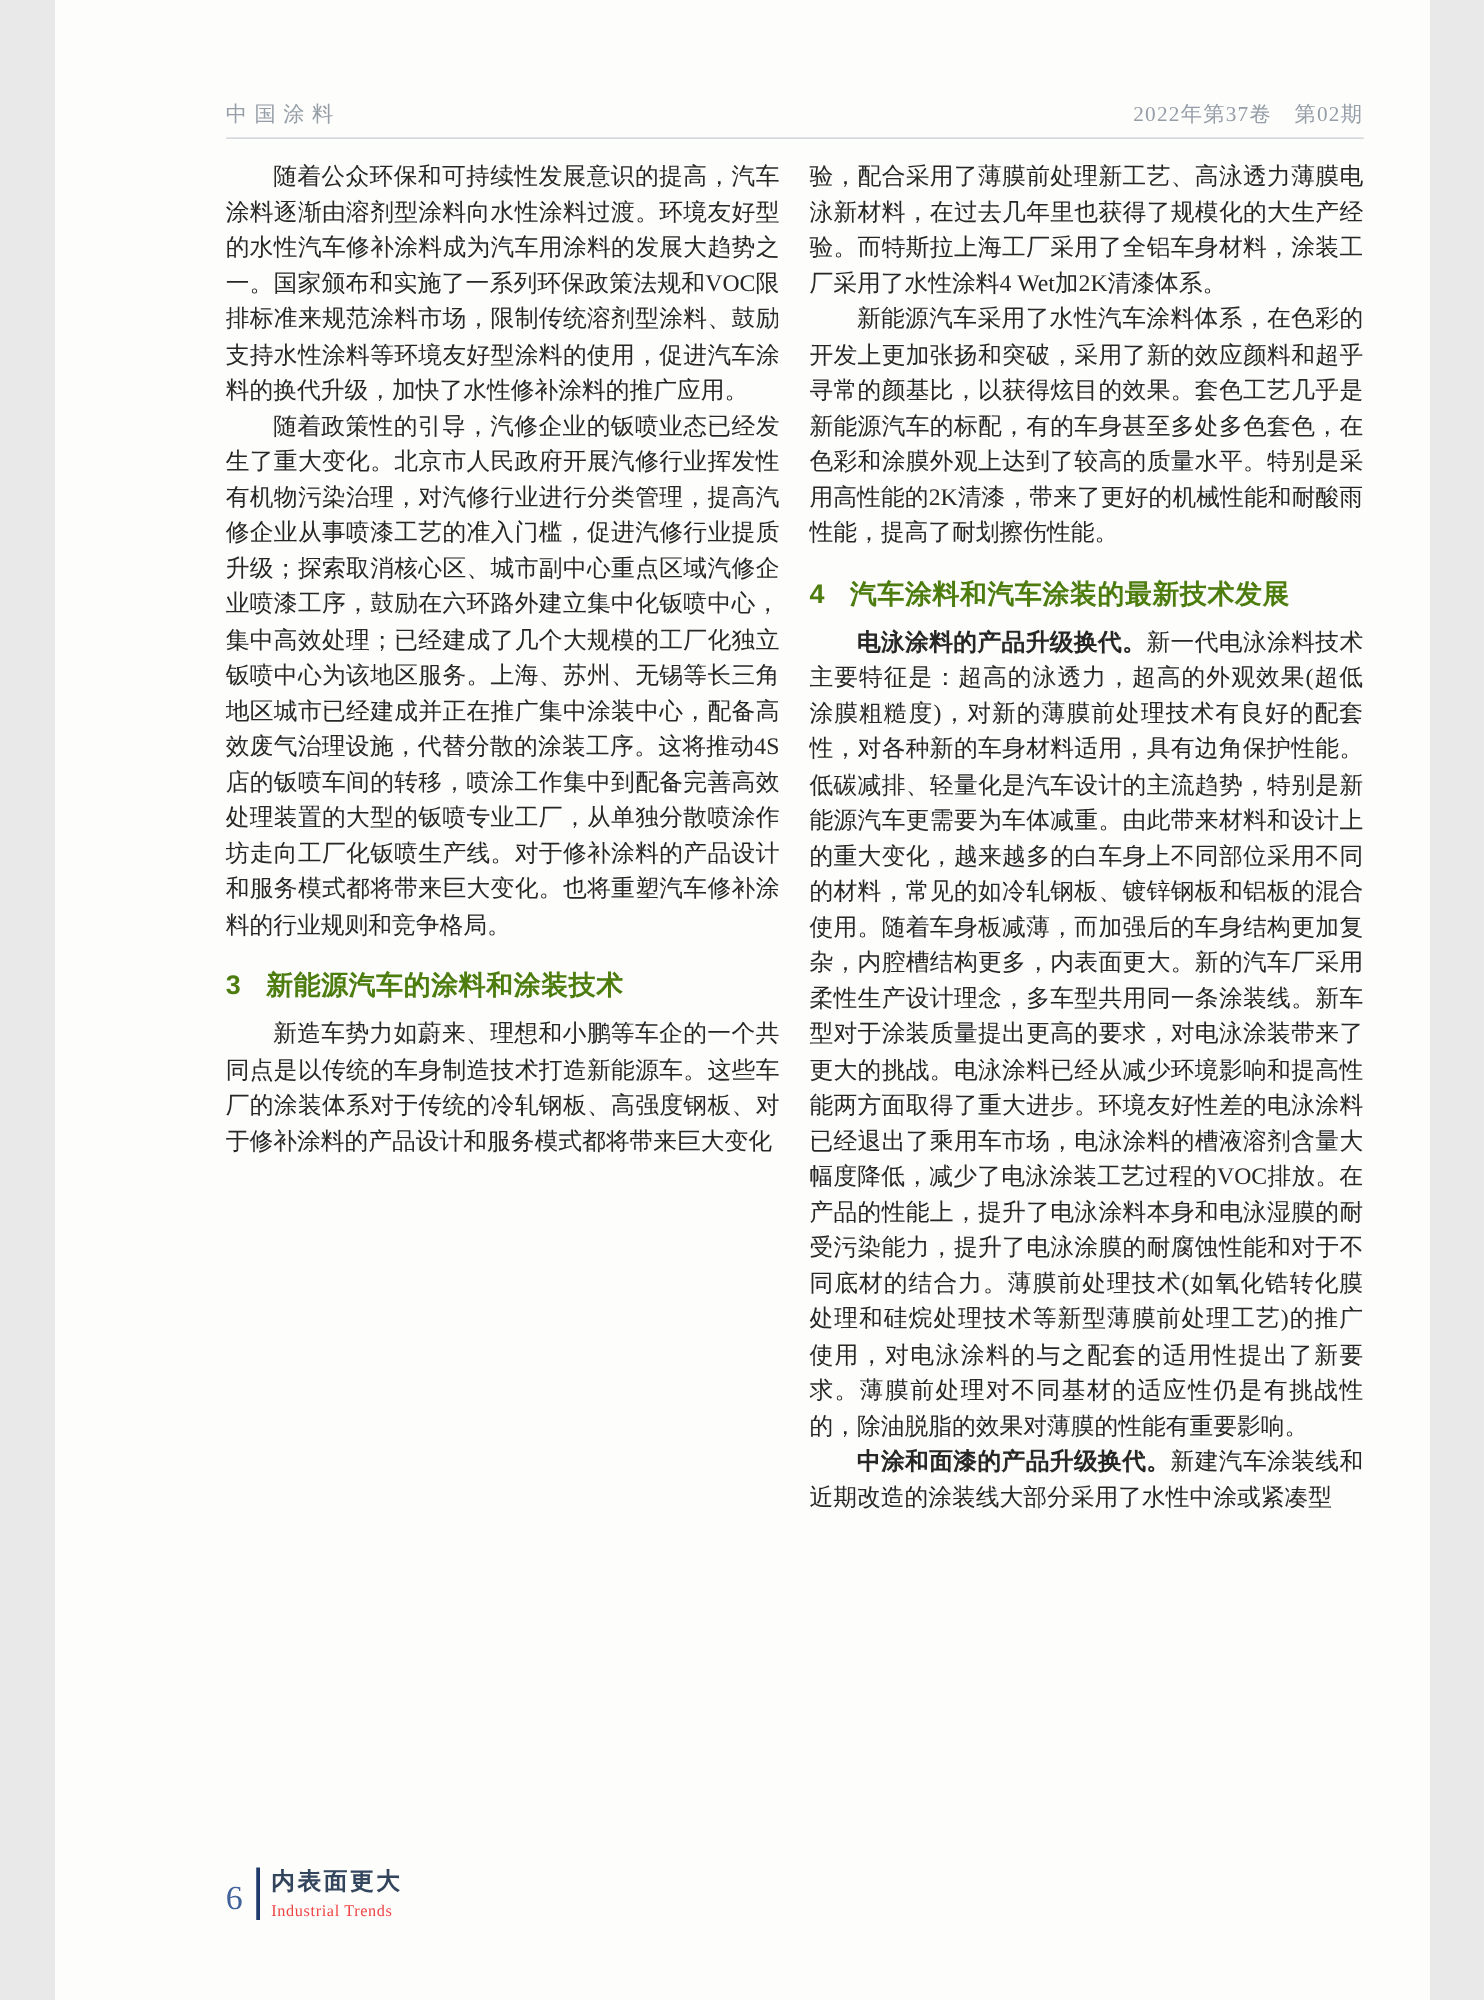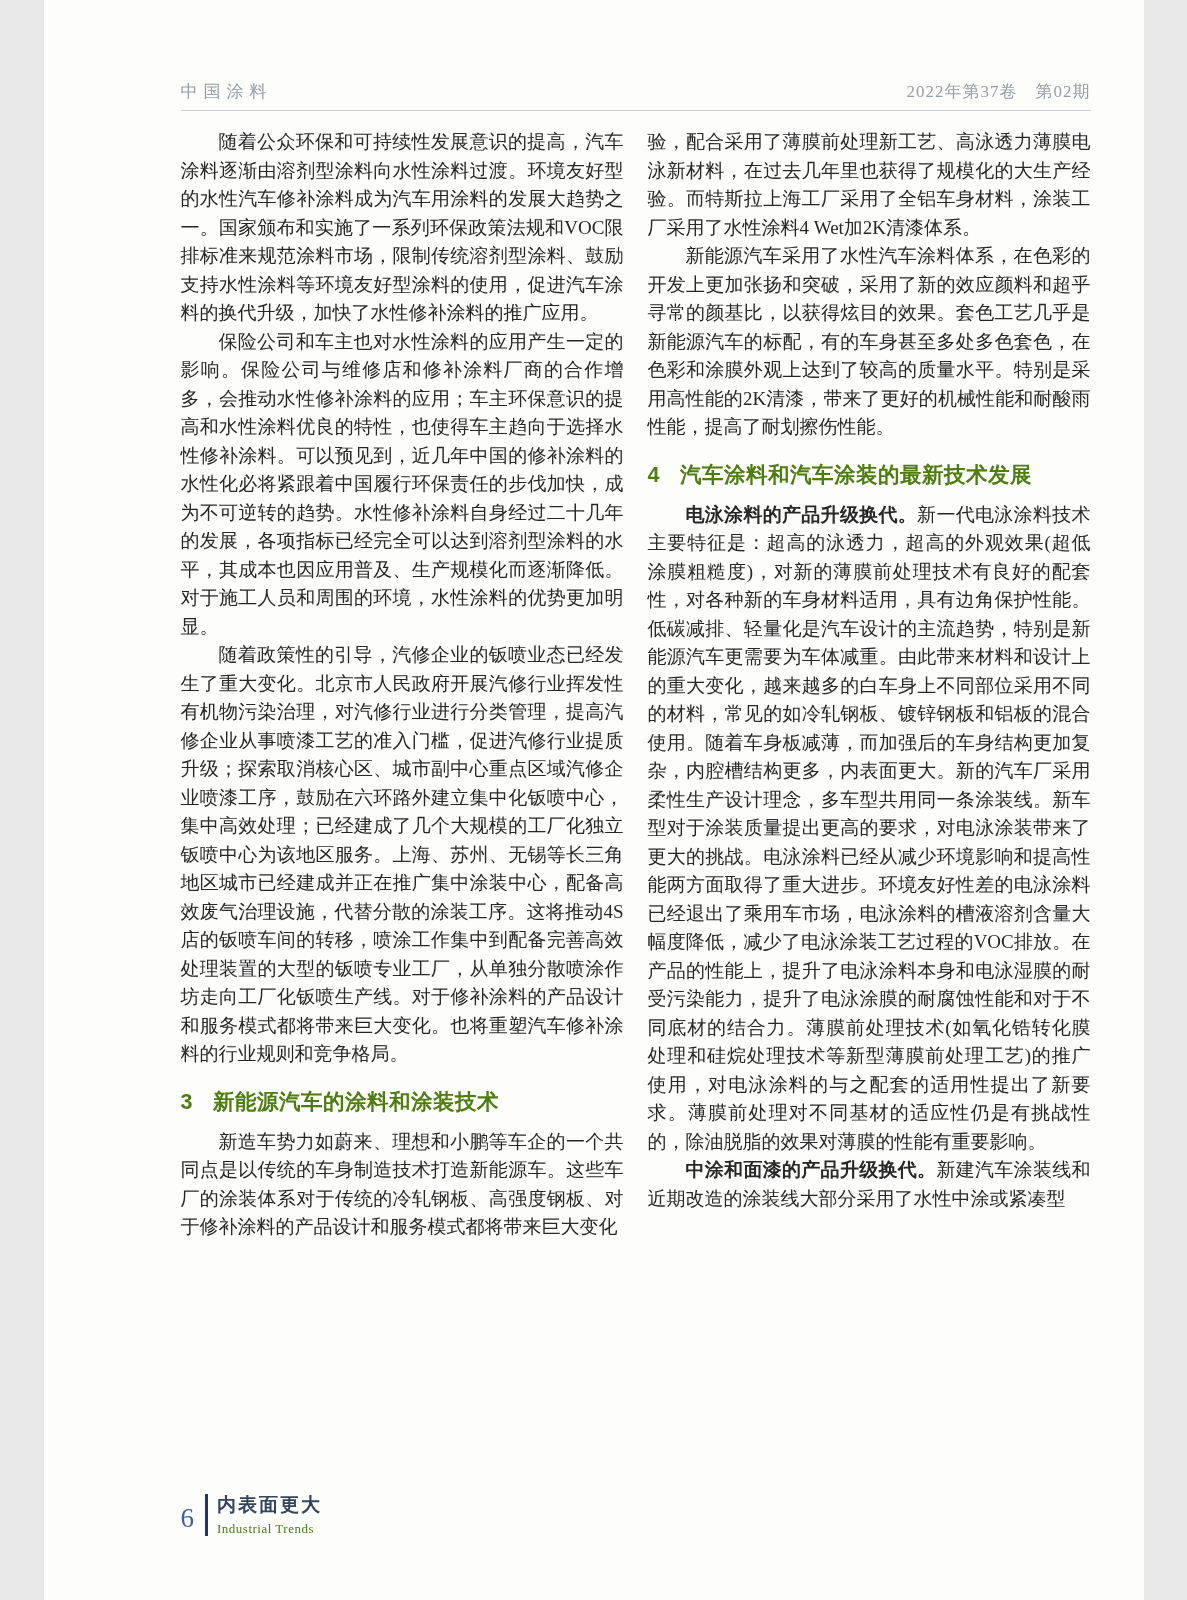--- a/index.html
+++ b/index.html
@@ -68,39 +68,38 @@
   }
   .ftr .ftitle {
     font-family:"Liberation Sans","DejaVu Sans",sans-serif;
     font-weight:bold;
     font-size:19px;
     color:#33455c;
     letter-spacing:2px;
   }
   .ftr .fsub {
     font-size:13px;
-    color:#4d7c0f;
+    color:#ef4444;
     margin-top:3px;
     letter-spacing:0.5px;
   }
 </style>
 </head>
 <body>
 
 <div class="page">
 
   <div class="hdr">
     <span class="journal">中国涂料</span>
     <span class="issue">2022年第37卷　第02期</span>
   </div>
 
   <div class="columns">
     <section class="col" id="col-left">
         <p class="para">随着公众环保和可持续性发展意识的提高，汽车涂料逐渐由溶剂型涂料向水性涂料过渡。环境友好型的水性汽车修补涂料成为汽车用涂料的发展大趋势之一。国家颁布和实施了一系列环保政策法规和VOC限排标准来规范涂料市场，限制传统溶剂型涂料、鼓励支持水性涂料等环境友好型涂料的使用，促进汽车涂料的换代升级，加快了水性修补涂料的推广应用。</p>
-        <p class="para">保险公司和车主也对水性涂料的应用产生一定的影响。保险公司与维修店和修补涂料厂商的合作增多，会推动水性修补涂料的应用；车主环保意识的提高和水性涂料优良的特性，也使得车主趋向于选择水性修补涂料。可以预见到，近几年中国的修补涂料的水性化必将紧跟着中国履行环保责任的步伐加快，成为不可逆转的趋势。水性修补涂料自身经过二十几年的发展，各项指标已经完全可以达到溶剂型涂料的水平，其成本也因应用普及、生产规模化而逐渐降低。对于施工人员和周围的环境，水性涂料的优势更加明显。</p>
         <p class="para">随着政策性的引导，汽修企业的钣喷业态已经发生了重大变化。北京市人民政府开展汽修行业挥发性有机物污染治理，对汽修行业进行分类管理，提高汽修企业从事喷漆工艺的准入门槛，促进汽修行业提质升级；探索取消核心区、城市副中心重点区域汽修企业喷漆工序，鼓励在六环路外建立集中化钣喷中心，集中高效处理；已经建成了几个大规模的工厂化独立钣喷中心为该地区服务。上海、苏州、无锡等长三角地区城市已经建成并正在推广集中涂装中心，配备高效废气治理设施，代替分散的涂装工序。这将推动4S店的钣喷车间的转移，喷涂工作集中到配备完善高效处理装置的大型的钣喷专业工厂，从单独分散喷涂作坊走向工厂化钣喷生产线。对于修补涂料的产品设计和服务模式都将带来巨大变化。也将重塑汽车修补涂料的行业规则和竞争格局。</p>
         <h2 class="sec-h"><span class="num">3</span><span>新能源汽车的涂料和涂装技术</span></h2>
         <p class="para">新造车势力如蔚来、理想和小鹏等车企的一个共同点是以传统的车身制造技术打造新能源车。这些车厂的涂装体系对于传统的冷轧钢板、高强度钢板、对于修补涂料的产品设计和服务模式都将带来巨大变化</p>
       </section>
     <section class="col" id="col-right">
         <p class="para no-indent">验，配合采用了薄膜前处理新工艺、高泳透力薄膜电泳新材料，在过去几年里也获得了规模化的大生产经验。而特斯拉上海工厂采用了全铝车身材料，涂装工厂采用了水性涂料4 Wet加2K清漆体系。</p>
         <p class="para">新能源汽车采用了水性汽车涂料体系，在色彩的开发上更加张扬和突破，采用了新的效应颜料和超乎寻常的颜基比，以获得炫目的效果。套色工艺几乎是新能源汽车的标配，有的车身甚至多处多色套色，在色彩和涂膜外观上达到了较高的质量水平。特别是采用高性能的2K清漆，带来了更好的机械性能和耐酸雨性能，提高了耐划擦伤性能。</p>
         <h2 class="sec-h"><span class="num">4</span><span>汽车涂料和汽车涂装的最新技术发展</span></h2>
         <p class="para"><b class="lead">电泳涂料的产品升级换代。</b>新一代电泳涂料技术主要特征是：超高的泳透力，超高的外观效果(超低涂膜粗糙度)，对新的薄膜前处理技术有良好的配套性，对各种新的车身材料适用，具有边角保护性能。低碳减排、轻量化是汽车设计的主流趋势，特别是新能源汽车更需要为车体减重。由此带来材料和设计上的重大变化，越来越多的白车身上不同部位采用不同的材料，常见的如冷轧钢板、镀锌钢板和铝板的混合使用。随着车身板减薄，而加强后的车身结构更加复杂，内腔槽结构更多，内表面更大。新的汽车厂采用柔性生产设计理念，多车型共用同一条涂装线。新车型对于涂装质量提出更高的要求，对电泳涂装带来了更大的挑战。电泳涂料已经从减少环境影响和提高性能两方面取得了重大进步。环境友好性差的电泳涂料已经退出了乘用车市场，电泳涂料的槽液溶剂含量大幅度降低，减少了电泳涂装工艺过程的VOC排放。在产品的性能上，提升了电泳涂料本身和电泳湿膜的耐受污染能力，提升了电泳涂膜的耐腐蚀性能和对于不同底材的结合力。薄膜前处理技术(如氧化锆转化膜处理和硅烷处理技术等新型薄膜前处理工艺)的推广使用，对电泳涂料的与之配套的适用性提出了新要求。薄膜前处理对不同基材的适应性仍是有挑战性的，除油脱脂的效果对薄膜的性能有重要影响。</p>
         <p class="para"><b class="lead">中涂和面漆的产品升级换代。</b>新建汽车涂装线和近期改造的涂装线大部分采用了水性中涂或紧凑型</p>

